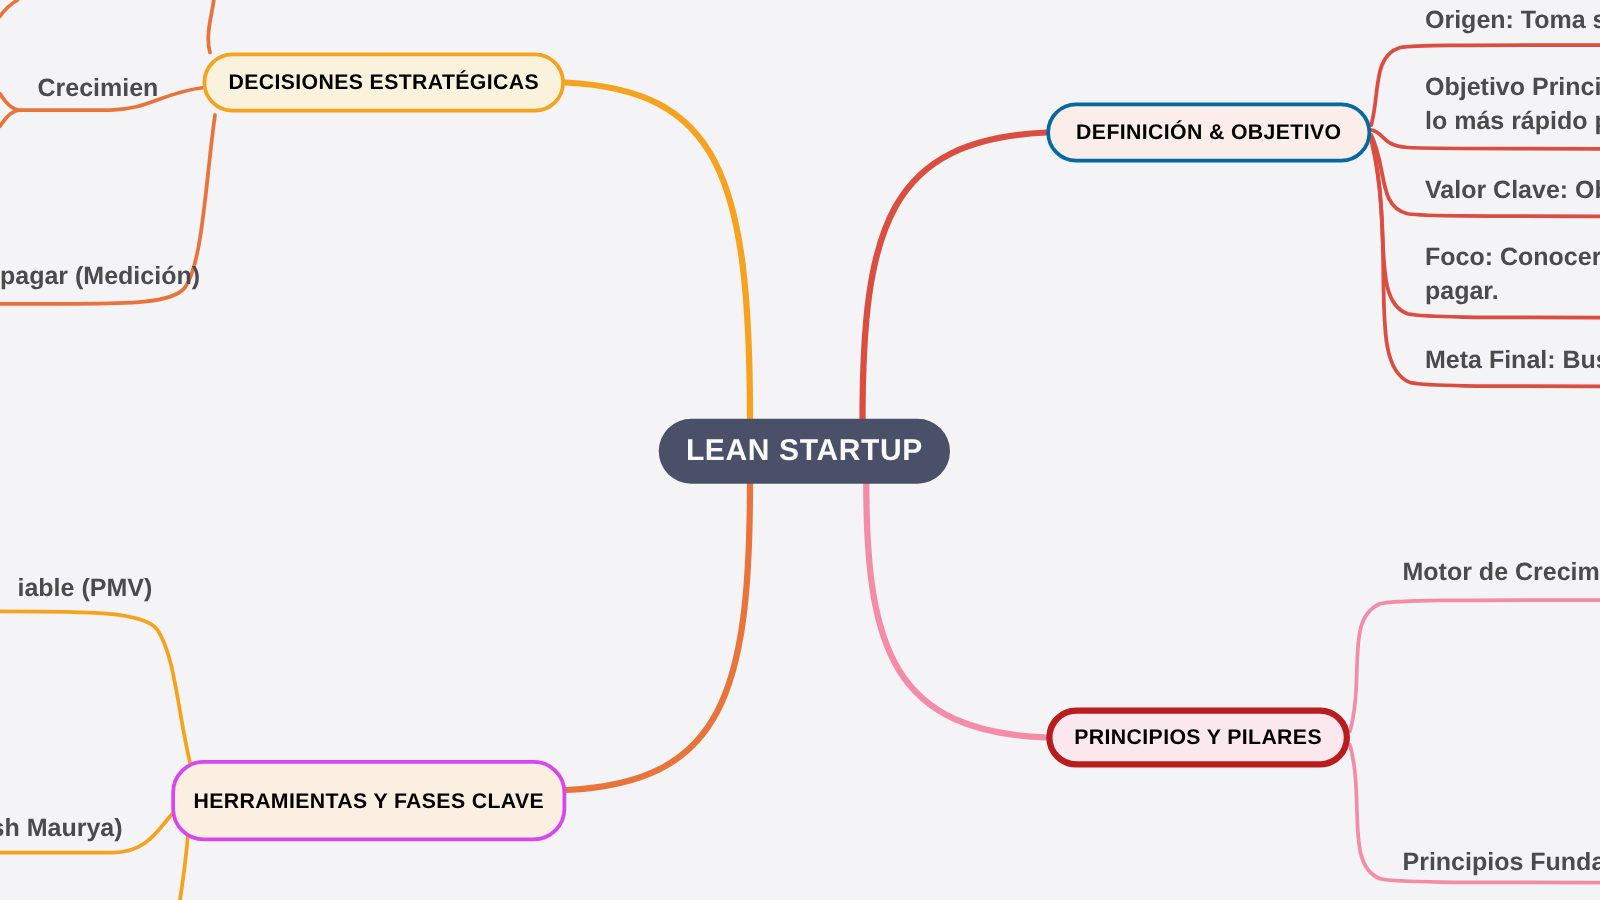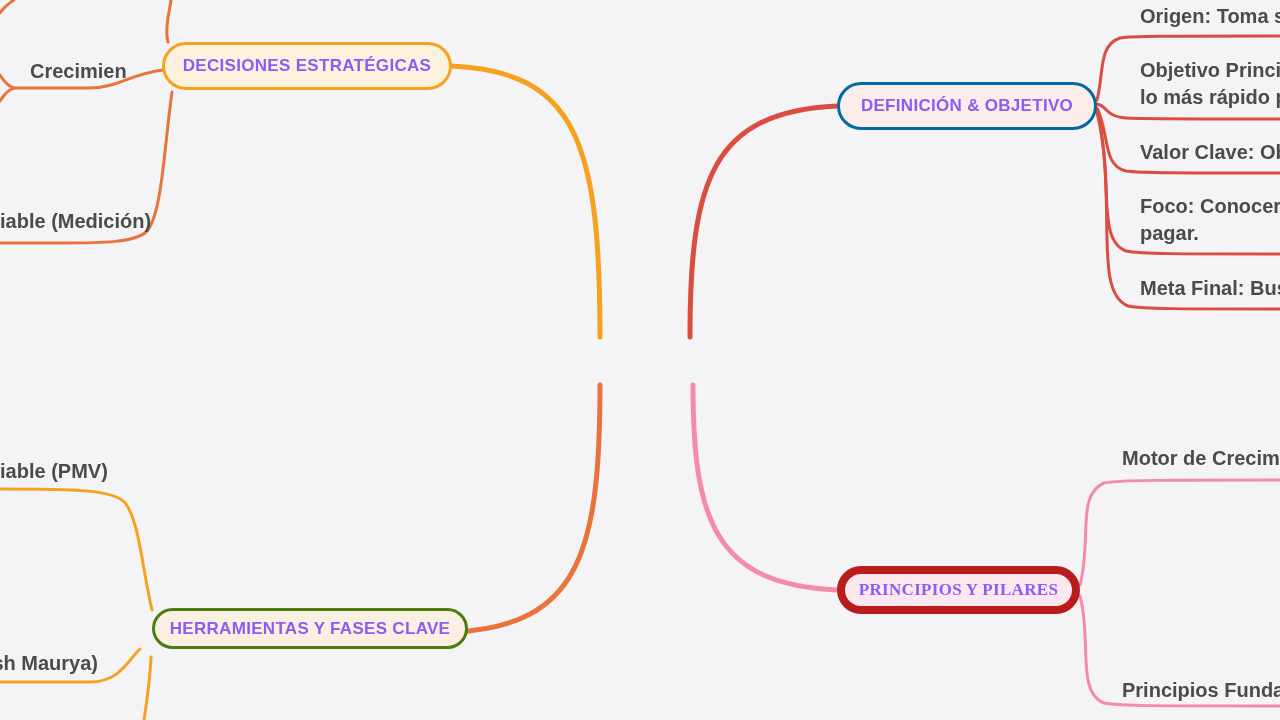--- a/index.html
+++ b/index.html
@@ -9,21 +9,21 @@
     font-family:"Liberation Sans","DejaVu Sans",sans-serif;
     position:relative;
   }
   .canvas{position:absolute;inset:0;width:1280px;height:720px;}
   svg.edges{position:absolute;left:0;top:0;}
   .pill{
     position:absolute;
     display:flex;align-items:center;justify-content:center;
     border-radius:26px;
     font-weight:700;
-    color:#8b5cf6;
+    color:#000000;
     font-size:17px;
     letter-spacing:.3px;
     white-space:nowrap;
     box-sizing:border-box;
     cursor:pointer;
   }
   .pill.center{
     left:527px;top:335px;width:233px;height:52px;
     background:#4A5068;color:#FAFAFA;
     font-size:24px;letter-spacing:.5px;border-radius:27px;
@@ -31,42 +31,42 @@
   .pill.decisiones{
     left:162px;top:42px;width:290px;height:48px;
     background:#FBF2DE;border:3px solid #F6A21F;
   }
   .pill.definicion{
     left:837px;top:82px;width:260px;height:48px;
     background:#FAEDEA;border:3px solid #0369a1;
   }
   .pill.principios{
     left:837px;top:566px;width:243px;height:48px;
-    background:#FBE7EE;border:8px solid #b91c1c;font-family:Liberation Serif, serif;
+    background:#FBE7EE;border:5px solid #b91c1c;
   }
   .pill.herramientas{
-    left:152px;top:608px;width:316px;height:41px;
-    background:#FBEFE2;border:3px solid #4d7c0f;
+    left:137px;top:608px;width:316px;height:65px;
+    background:#FBEFE2;border:3px solid #d946ef;
   }
   .child-label{
     position:absolute;
     font-size:20px;font-weight:700;color:#4B4B4B;
     white-space:nowrap;line-height:27px;
     cursor:pointer;
   }
   .lbl-origen{left:1140px;top:3px;}
   .lbl-objetivo{left:1140px;top:57px;}
   .lbl-valor{left:1140px;top:139px;}
   .lbl-foco{left:1140px;top:193px;}
   .lbl-meta{left:1140px;top:275px;}
   .lbl-motor{left:1122px;top:445px;}
   .lbl-fundamentos{left:1122px;top:677px;}
   .lbl-perseverar{left:30px;top:58px;}
   .lbl-tics{left:0px;top:208px;}
-  .lbl-pmv{left:0px;top:458px;}
+  .lbl-pmv{left:0px;top:458px;padding-left:14px;}
   .lbl-maurya{left:-22px;top:650px;}
 </style>
 </head>
 <body>
 
 <div class="canvas">
 
   <svg class="edges" width="1280" height="720" viewBox="0 0 1280 720">
 
     <path d="M 452,66 C 575,72 600,140 600,337" fill="none" stroke-width="5" stroke-linecap="round" stroke="#F6A21F"></path>
@@ -85,20 +85,21 @@
 
     <path d="M 163,70 C 130,74 118,88 88,88 L 16,88 M 16,88 C 10,88 5,83 0,75 M 16,88 C 10,88 5,93 0,101" fill="none" stroke-width="3" stroke-linecap="round" stroke="#E8743C"></path>
     <path d="M 172,92 C 164,150 162,210 148,230 C 138,243 100,243 60,243 L 0,243" fill="none" stroke-width="3" stroke-linecap="round" stroke="#E8743C"></path>
     <path d="M 168,42 C 164,28 170,10 171,0 M 0,13 C 5,6 9,3 14,0" fill="none" stroke-width="3" stroke-linecap="round" stroke="#E8743C"></path>
 
     <path d="M 152,610 C 142,568 140,525 126,504 C 116,489 70,489 0,489" fill="none" stroke-width="3" stroke-linecap="round" stroke="#F6A21F"></path>
     <path d="M 140,649 C 128,660 120,682 90,682 L 0,682" fill="none" stroke-width="3" stroke-linecap="round" stroke="#F6A21F"></path>
     <path d="M 151,657 C 150,680 147,700 144,720" fill="none" stroke-width="3" stroke-linecap="round" stroke="#F6A21F"></path>
   </svg>
 
+  <div class="pill center">LEAN STARTUP</div>
 
   <div class="pill decisiones">DECISIONES ESTRATÉGICAS</div>
   <div class="pill definicion">DEFINICIÓN &amp; OBJETIVO</div>
   <div class="pill principios">PRINCIPIOS Y PILARES</div>
   <div class="pill herramientas">HERRAMIENTAS Y FASES CLAVE</div>
 
   <div class="child-label lbl-origen">
     <div>Origen: Toma su</div>
   </div>
   <div class="child-label lbl-objetivo">
@@ -120,21 +121,21 @@
     <div>Motor de Crecimien</div>
   </div>
   <div class="child-label lbl-fundamentos">
     <div>Principios Fundame</div>
   </div>
 
   <div class="child-label lbl-perseverar">
     <div>Crecimien</div>
   </div>
   <div class="child-label lbl-tics">
-    <div>iable (Medición)</div>
+    <div>pagar (Medición)</div>
   </div>
 
   <div class="child-label lbl-pmv">
     <div>iable (PMV)</div>
   </div>
   <div class="child-label lbl-maurya">
     <div>Ash Maurya)</div>
   </div>
 
 </div>

